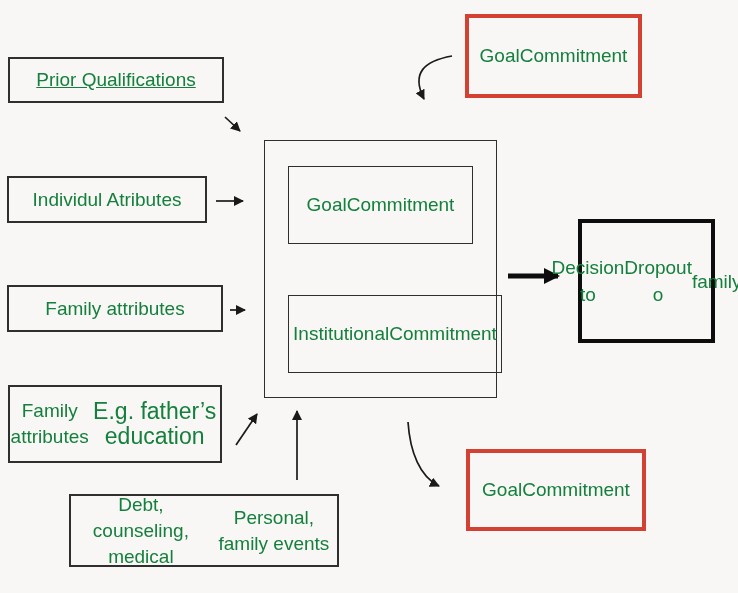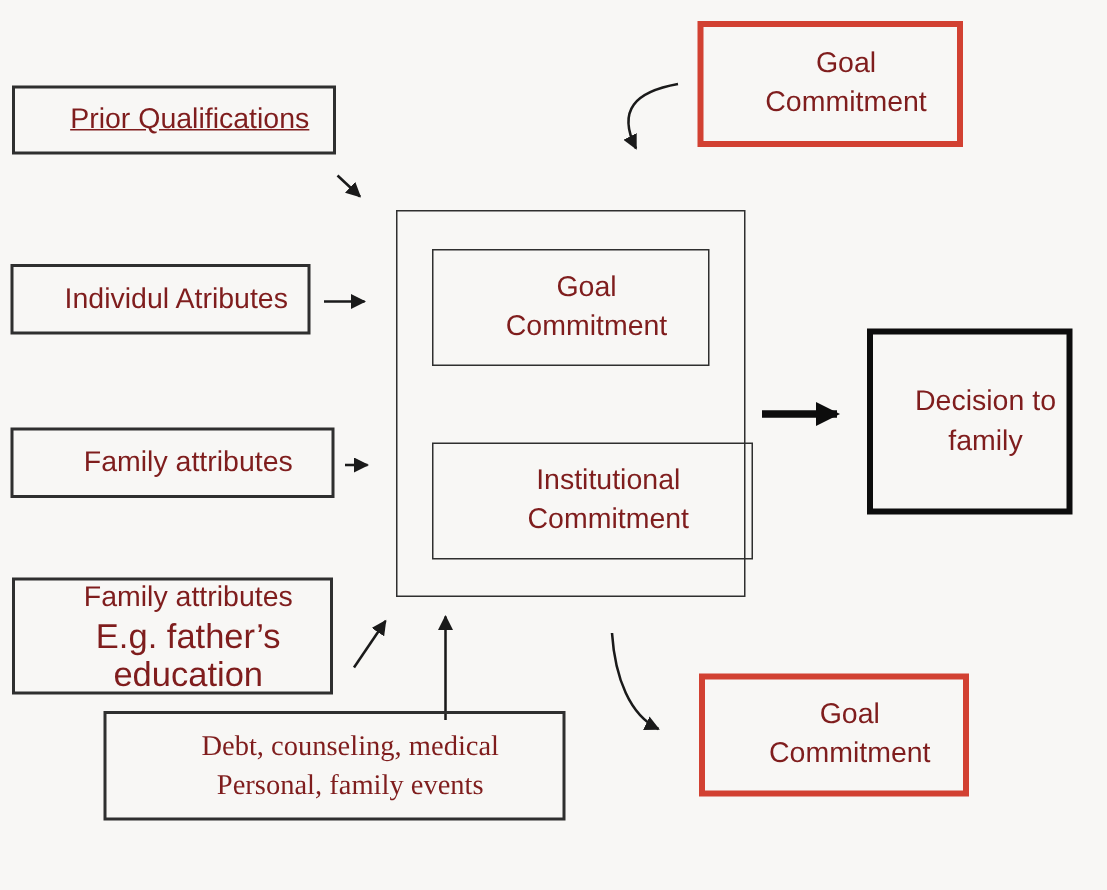--- a/index.html
+++ b/index.html
@@ -23,47 +23,45 @@
     top: 0;
     width: 738px;
     height: 593px;
     pointer-events: none;
   }
   .box {
     position: absolute;
     box-sizing: border-box;
     border: 2px solid #2f2f2f;
     display: flex;
-    flex-direction: column;
     align-items: center;
     justify-content: center;
     text-align: center;
-    color: #7f1d1d;
+    color: #15803d;
     font-size: 19px;
     line-height: 26px;
     background: transparent;
-    padding-left: 21px;
   }
   .box.hairline { border-width: 1.5px; }
   .box.red-border {
     border: 4px solid var(--red, #d24132);
   }
   .box.heavy-border {
     border: 4px solid #0d0d0d;
   }
   .box .sub {
     font-size: 23px;
     line-height: 25px;
   }
   
   #prior-qualifications   { left: 8px;   top: 57px;  width: 216px; height: 46px; text-decoration: underline; }
   #individual-attributes  { left: 7px;   top: 176px; width: 200px; height: 47px; }
   #family-attributes      { left: 7px;   top: 285px; width: 216px; height: 47px; }
   #family-attributes-2    { left: 8px;   top: 385px; width: 214px; height: 78px; }
-  #life-events            { left: 69px;  top: 474px; width: 308px; height: 73px; font-family: Liberation Serif, serif; }
+  #life-events            { left: 69px;  top: 494px; width: 270px; height: 73px; }
   #central-box            { left: 264px; top: 140px; width: 233px; height: 258px; }
   #goal-commitment-inner  { left: 288px; top: 166px; width: 185px; height: 78px; }
   #institutional-commitment { left: 288px; top: 295px; width: 214px; height: 78px; }
   #decision-box           { left: 578px; top: 219px; width: 137px; height: 124px; line-height: 27px; }
   #goal-commitment-top    { left: 465px; top: 14px;  width: 177px; height: 84px; }
   #goal-commitment-bottom { left: 466px; top: 449px; width: 180px; height: 82px; }
 </style>
 </head>
 <body>
 
@@ -125,20 +123,21 @@
     <span>Commitment</span>
   </div>
 
   <div class="box hairline" id="institutional-commitment">
     <span>Institutional</span>
     <span>Commitment</span>
   </div>
 
   <div class="box heavy-border" id="decision-box">
     <span>Decision to</span>
+    <span>Dropout o</span>
     <span>family</span>
   </div>
 
   <div class="box red-border" id="goal-commitment-top">
     <span>Goal</span>
     <span>Commitment</span>
   </div>
 
   <div class="box red-border" id="goal-commitment-bottom">
     <span>Goal</span>

